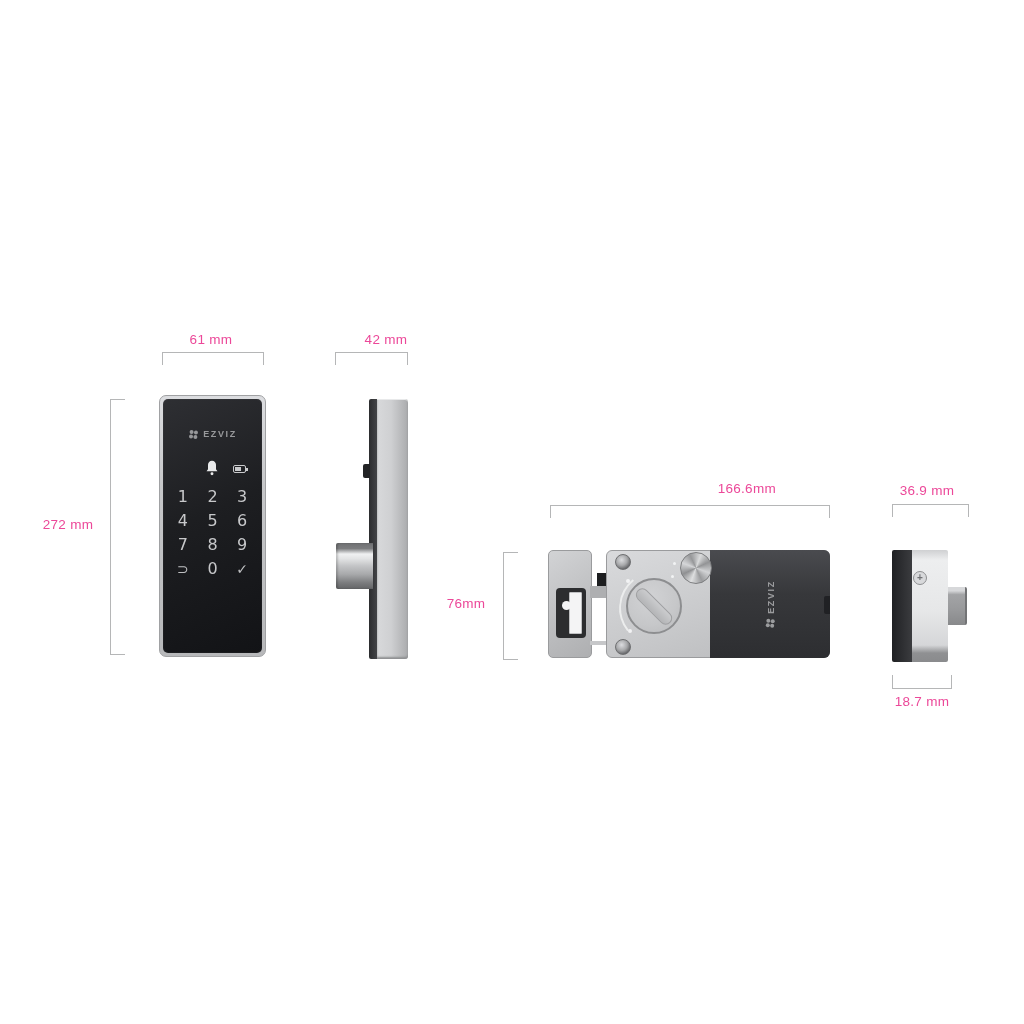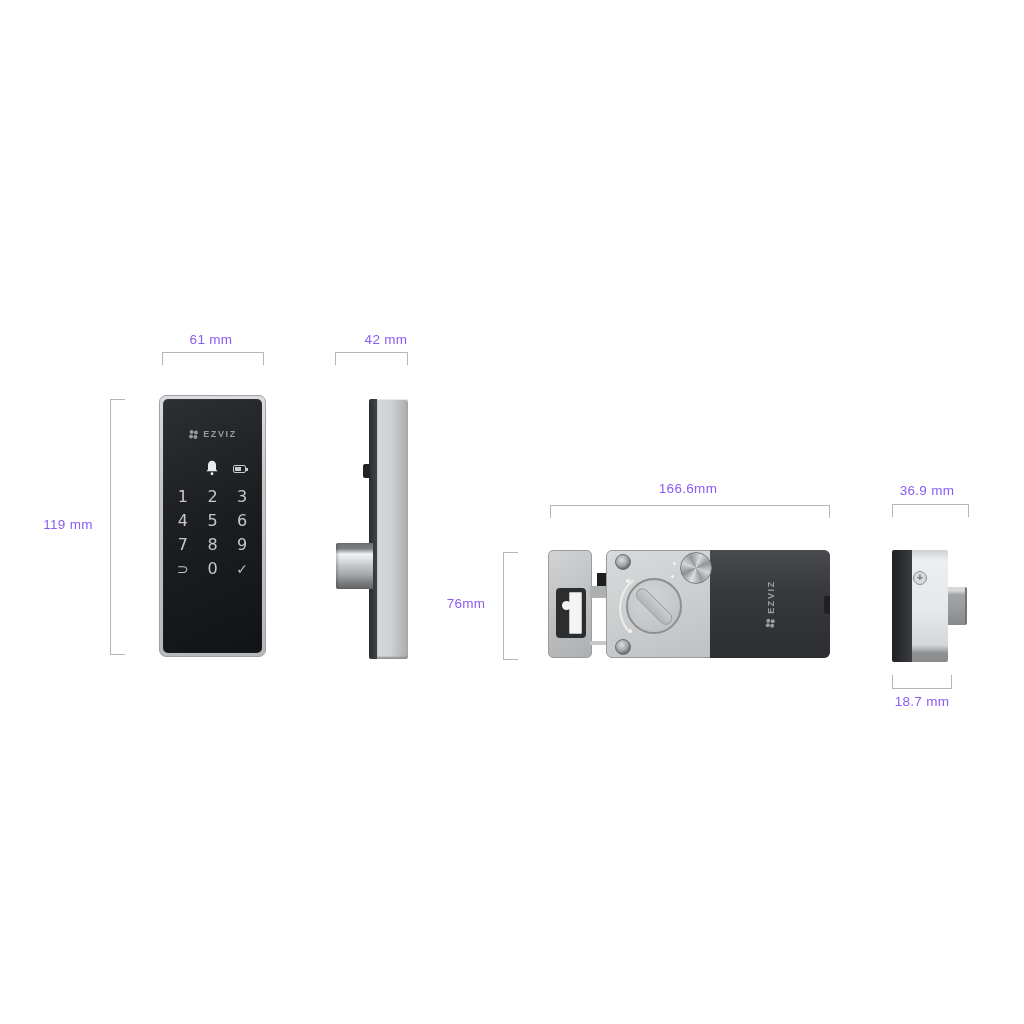--- a/index.html
+++ b/index.html
@@ -1,20 +1,20 @@
 <!DOCTYPE html>
 <html><head>
 <meta charset="utf-8">
 <style>
   html,body{margin:0;padding:0;}
   body{font-family:"Liberation Sans", sans-serif;}
   #canvas{position:relative;width:1024px;height:1024px;background:#ffffff;overflow:hidden;}
   .abs{position:absolute;}
   
-  .dim-label{font-size:13.5px;color:#8b5cf6;text-align:center;letter-spacing:.3px;}
+  .dim-label{font-size:13.5px;color:#ec4899;text-align:center;letter-spacing:.3px;}
   .dim-label.right{text-align:center;}
   .bracket-h-down{border-top:1px solid #b5b6b7;border-left:1px solid #b5b6b7;border-right:1px solid #b5b6b7;height:12px;}
   .bracket-h-up{border-bottom:1px solid #b5b6b7;border-left:1px solid #b5b6b7;border-right:1px solid #b5b6b7;height:13px;}
   .bracket-v-right{border-left:1px solid #b5b6b7;border-top:1px solid #b5b6b7;border-bottom:1px solid #b5b6b7;width:14px;}
 
   
   .kp-frame{left:159px;top:395px;width:107px;height:262px;border-radius:7px;
     background:linear-gradient(180deg,#dcdde0 0%,#c6c7c9 35%,#b7b8ba 100%);
     border:1px solid #a0a1a3;box-sizing:border-box;}
   .kp-face{left:163px;top:399px;width:99px;height:254px;border-radius:5px;
@@ -82,21 +82,21 @@
     background:linear-gradient(180deg,#d7d8da 0%,#d7d8da 10%,#a3a4a6 20%,#98999b 60%,#88898b 100%);}
 </style>
 </head>
 <body>
 
 <div id="canvas">
 
   <div class="abs dim-label" style="left:161px;top:332px;width:100px;">61 mm</div>
   <div class="abs bracket-h-down" style="left:162px;top:352px;width:100px;"></div>
 
-  <div class="abs dim-label right" style="left:18px;top:517px;width:100px;">119 mm</div>
+  <div class="abs dim-label right" style="left:18px;top:517px;width:100px;">272 mm</div>
   <div class="abs bracket-v-right" style="left:110px;top:399px;height:254px;"></div>
 
   <div class="abs kp-frame"></div>
   <div class="abs kp-face"></div>
 
   <div class="abs kp-logo">
     <svg width="11" height="11" viewBox="0 0 20 20">
       <g fill="currentColor">
         <circle cx="6.5" cy="5.5" r="3.6"></circle>
           <circle cx="14.5" cy="6.5" r="3.6"></circle>
@@ -134,21 +134,21 @@
   </div>
 
   <div class="abs dim-label" style="left:336px;top:332px;width:100px;">42 mm</div>
   <div class="abs bracket-h-down" style="left:335px;top:352px;width:71px;"></div>
 
   <div class="abs sd-edge"></div>
   <div class="abs sd-body"></div>
   <div class="abs sd-bellbtn"></div>
   <div class="abs sd-cyl"></div>
 
-  <div class="abs dim-label" style="left:600px;top:481px;width:176px;">166.6mm</div>
+  <div class="abs dim-label" style="left:600px;top:481px;width:176px;text-align:right;">166.6mm</div>
   <div class="abs bracket-h-down" style="left:550px;top:505px;width:278px;"></div>
 
   <div class="abs dim-label right" style="left:416px;top:596px;width:100px;">76mm</div>
   <div class="abs bracket-v-right" style="left:503px;top:552px;height:106px;"></div>
 
   <div class="abs strike"></div>
   <div class="abs strike-insert"></div>
   <div class="abs strike-slot"></div>
   <div class="abs strike-hole"></div>
   <div class="abs conn-black"></div>

